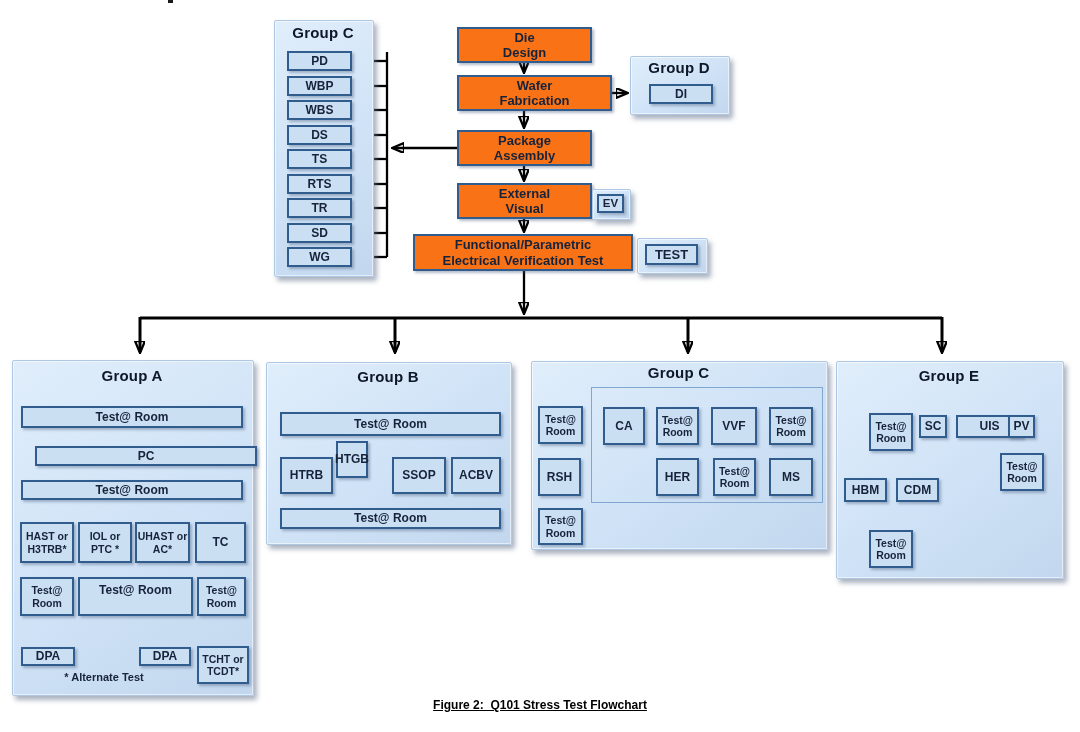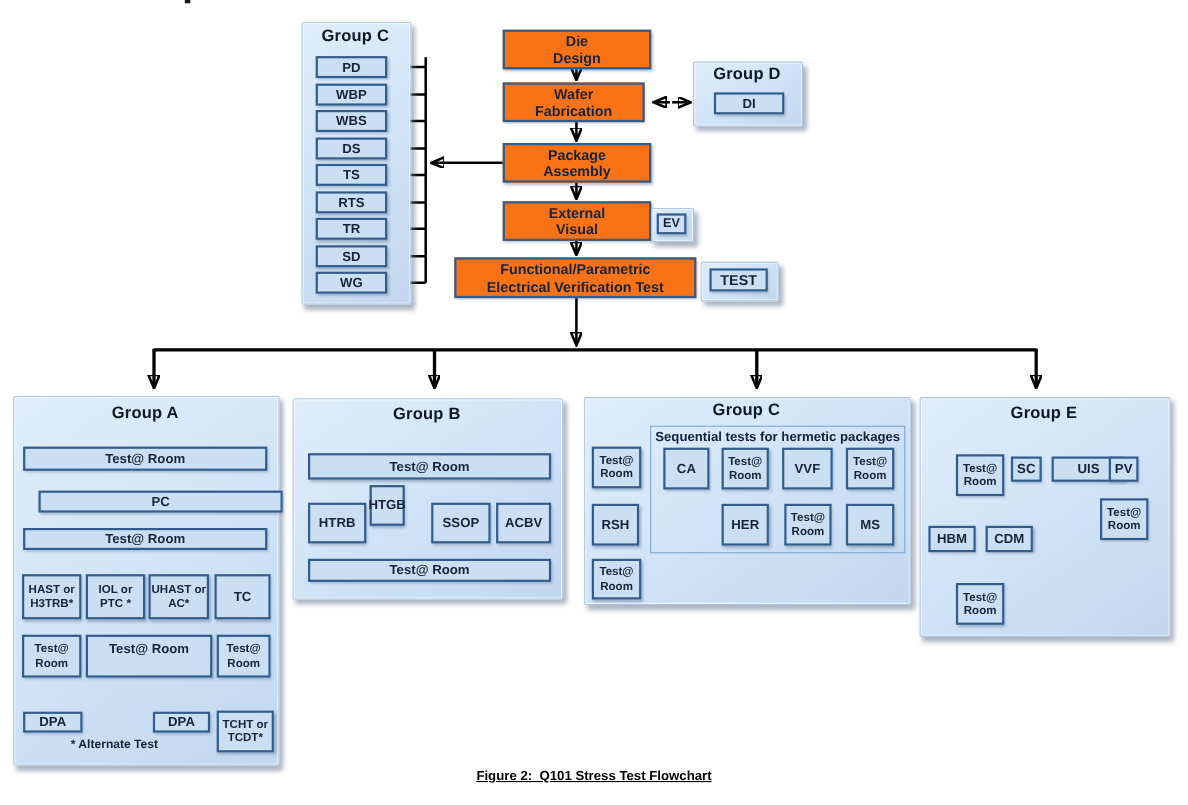--- a/index.html
+++ b/index.html
@@ -141,21 +141,21 @@
   <div class="node" style="left:287px; top:198px; width:65px; height:20px;">TR</div>
   <div class="node" style="left:287px; top:223px; width:65px; height:20px;">SD</div>
   <div class="node" style="left:287px; top:247px; width:65px; height:20px;">WG</div>
 
   <div class="panel" style="left:630px; top:56px; width:98px; height:57px;"></div>
   <div class="ptitle" style="left:630px; top:60px; width:98px;">Group D</div>
   <div class="node" style="left:649px; top:84px; width:64px; height:20px;">DI</div>
 
   <div class="node white lg" style="left:457px; top:27px;  width:135px; height:36px;">Die
 Design</div>
-  <div class="node white lg" style="left:457px; top:75px;  width:129px; height:36px;">Wafer
+  <div class="node white lg" style="left:457px; top:75px;  width:155px; height:36px;">Wafer
 Fabrication</div>
   <div class="node white lg" style="left:457px; top:130px; width:135px; height:36px;">Package
 Assembly</div>
   <div class="node white lg" style="left:457px; top:183px; width:135px; height:36px;">External
 Visual</div>
   <div class="panel" style="left:592px; top:189px; width:37px; height:29px;"></div>
   <div class="node" style="left:597px; top:194px; width:27px; height:19px; font-size:11.5px;">EV</div>
   <div class="node white lg" style="left:413px; top:234px; width:220px; height:37px;">Functional/Parametric
 Electrical Verification Test</div>
   <div class="panel" style="left:637px; top:238px; width:69px; height:34px;"></div>
@@ -189,21 +189,20 @@
   <div class="node" style="left:280px; top:412px; width:221px; height:24px;">Test@ Room</div>
   <div class="node" style="left:280px; top:457px; width:53px; height:37px;">HTRB</div>
   <div class="node" style="left:336px; top:441px; width:32px; height:37px;">HTGB</div>
   <div class="node" style="left:392px; top:457px; width:54px; height:37px;">SSOP</div>
   <div class="node" style="left:451px; top:457px; width:50px; height:37px;">ACBV</div>
   <div class="node" style="left:280px; top:508px; width:221px; height:21px;">Test@ Room</div>
 
   <div class="panel" style="left:531px; top:361px; width:295px; height:187px;"></div>
   <div class="ptitle" style="left:531px; top:365px; width:295px;">Group C</div>
   <div class="seq" style="left:591px; top:387px; width:232px; height:116px;"></div>
-  <div class="seq-label" style="left:591px; top:390px; width:232px;">Sequential tests for hermetic packages</div>
   <div class="node s" style="left:538px; top:406px; width:45px; height:38px;">Test@
 Room</div>
   <div class="node" style="left:603px; top:407px; width:42px; height:38px;">CA</div>
   <div class="node s" style="left:656px; top:407px; width:43px; height:38px;">Test@
 Room</div>
   <div class="node" style="left:711px; top:407px; width:46px; height:38px;">VVF</div>
   <div class="node s" style="left:769px; top:407px; width:44px; height:38px;">Test@
 Room</div>
   <div class="node" style="left:769px; top:458px; width:44px; height:38px;">MS</div>
   <div class="node s" style="left:713px; top:458px; width:43px; height:38px;">Test@

